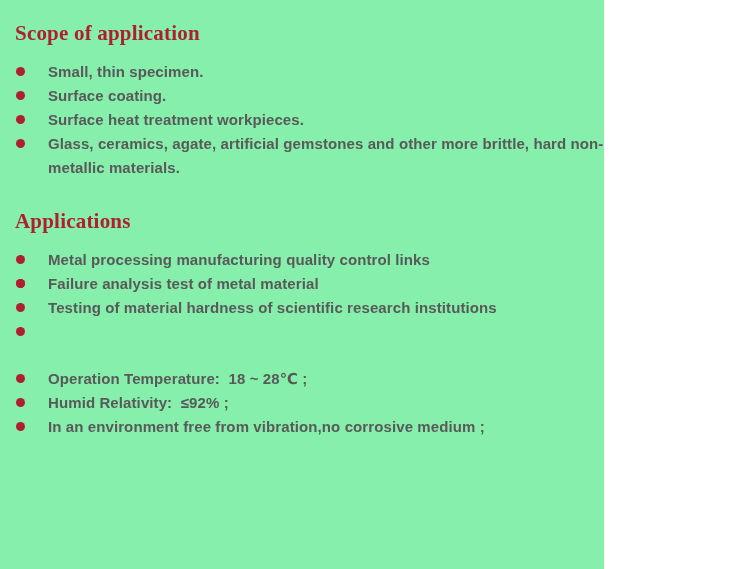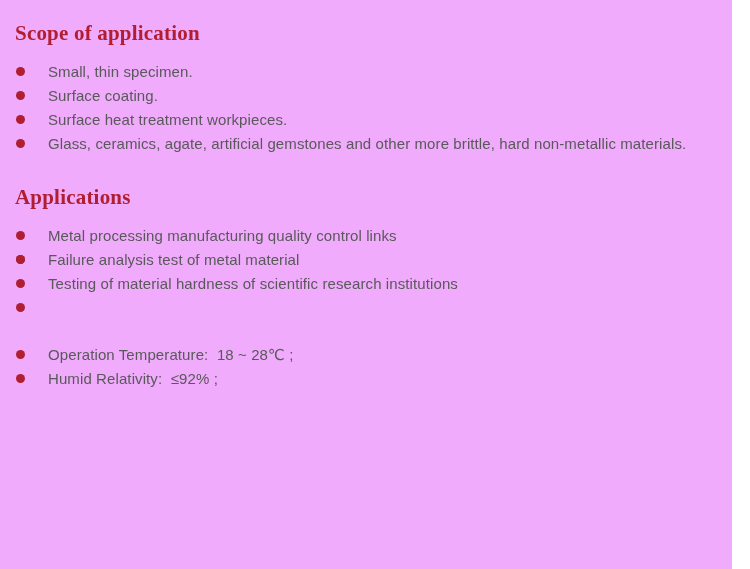--- a/index.html
+++ b/index.html
@@ -2,23 +2,23 @@
 <html><head>
 <meta charset="utf-8">
 <style>
   html, body {
     margin: 0;
     padding: 0;
     background: #ffffff;
   }
   .page {
     position: relative;
-    width: 732px;
+    width: 604px;
     height: 569px;
-    background: #f0abfc;
+    background: #86efac;
     overflow: hidden;
     box-sizing: border-box;
     padding-top: 20px;
     font-family: "Liberation Sans", "DejaVu Sans", sans-serif;
   }
   .section { margin: 0; }
   .section-heading {
     font-family: "Liberation Serif", "DejaVu Serif", serif;
     font-weight: bold;
     font-size: 21px;
@@ -26,20 +26,21 @@
     color: #b01e32;
     margin: 0 0 0 15px;
     letter-spacing: 0.2px;
   }
   .sec-apps { margin-top: 28px; }
   .sec-working { margin-top: 47px; }
   ul.bullet-list {
     list-style: none;
     margin: 14px 0 0 0;
     padding: 0;
+    font-weight: bold;
   }
   li.bullet-item {
     position: relative;
     padding-left: 48px;
     line-height: 24px;
     font-size: 15px;
     color: #595959;
   }
   .bullet-dot {
     position: absolute;
@@ -109,16 +110,20 @@
   <section class="section sec-working">
     <ul class="bullet-list">
       <li class="bullet-item">
         <span class="bullet-dot"></span>
         <span class="li-text">Operation Temperature:  18 ~ 28℃ ;</span>
       </li>
       <li class="bullet-item">
         <span class="bullet-dot"></span>
         <span class="li-text">Humid Relativity:  ≤92% ;</span>
       </li>
+      <li class="bullet-item">
+        <span class="bullet-dot"></span>
+        <span class="li-text">In an environment free from vibration,no corrosive medium ;</span>
+      </li>
     </ul>
   </section>
 
 </div>
 
 </body></html>

